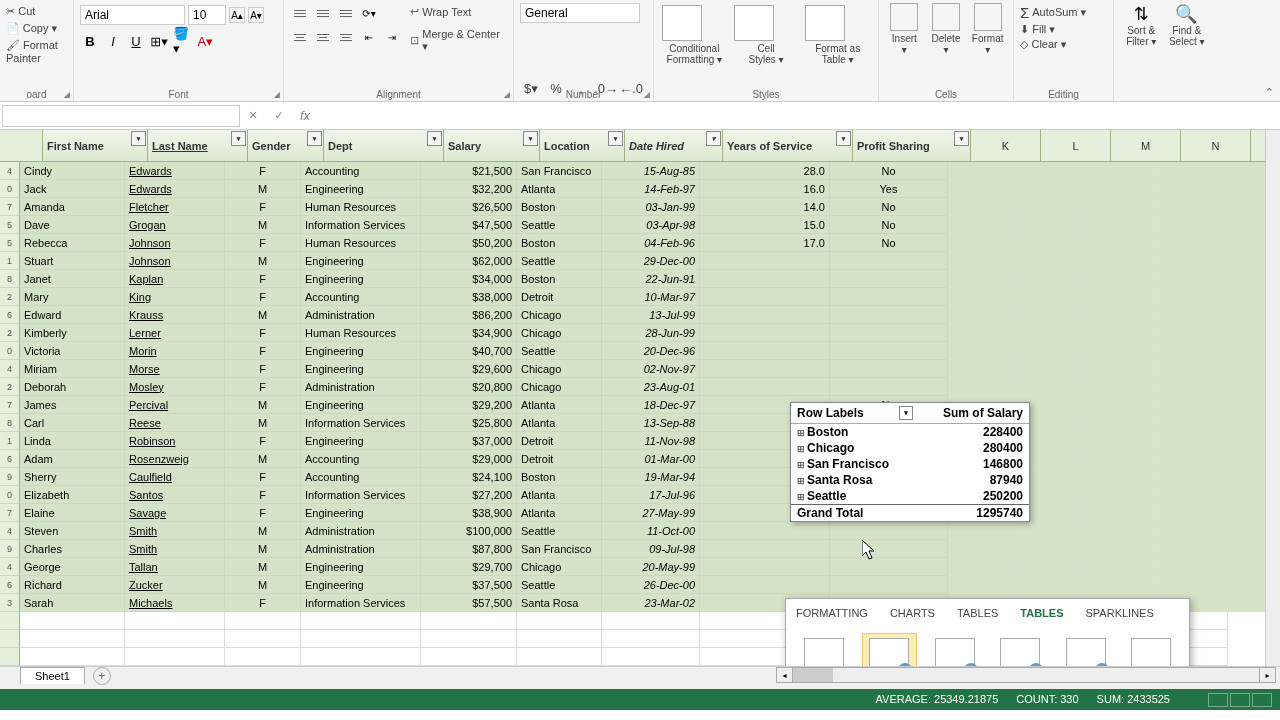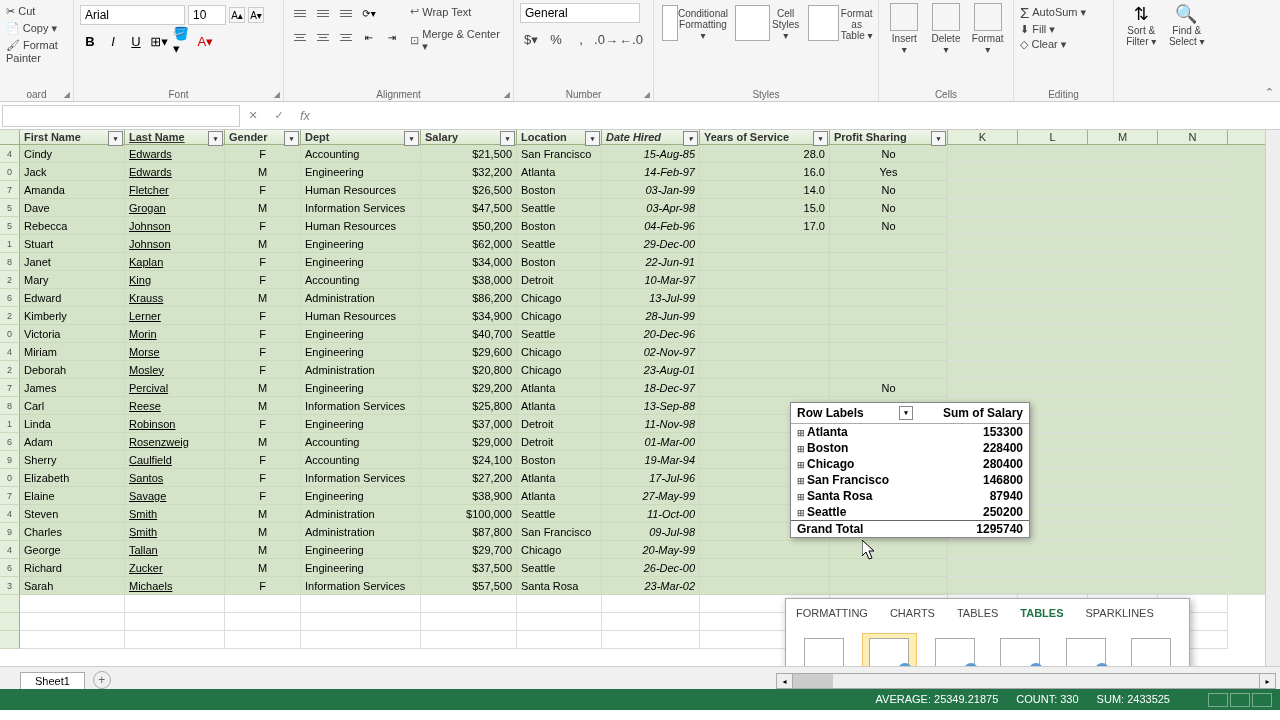--- a/index.html
+++ b/index.html
@@ -20,26 +20,26 @@
 .font-inc, .font-dec { width: 16px; height: 16px; border: 1px solid #ccc; display: inline-flex; align-items: center; justify-content: center; font-size: 10px; cursor: pointer; }
 .font-btn { width: 20px; height: 20px; border: 1px solid transparent; display: inline-flex; align-items: center; justify-content: center; font-size: 13px; cursor: pointer; }
 
 .align-group { width: 230px; }
 .align-btn { width: 20px; height: 20px; display: inline-flex; cursor: pointer; flex-direction: column; justify-content: center; align-items: center; gap: 2px; }
 .align-bar { width: 12px; height: 1px; background: #666; }
 .indent-btn { width: 20px; height: 20px; cursor: pointer; display: inline-flex; align-items: center; justify-content: center; font-size: 10px; }
 .wrap-btn, .merge-btn { display: flex; align-items: center; gap: 3px; font-size: 11px; color: #444; cursor: pointer; padding: 2px; }
 .check-icon { color: #666; }
 
-.number-group { width: 140px; }
+.number-group { width: 140px; justify-content: space-between; }
 .num-format { border: 1px solid #ccc; padding: 2px 4px; width: 120px; font-size: 12px; background: #fff; }
 .num-btn { width: 22px; height: 20px; display: inline-flex; align-items: center; justify-content: center; font-size: 13px; cursor: pointer; color: #444; }
 
 .styles-group { width: 225px; }
-.style-big { display: flex; flex-direction: row; align-items: center; width: 70px; cursor: pointer; padding: 2px; }
+.style-big { display: flex; flex-direction: column; width: 70px; cursor: pointer; padding: 2px; }
 .style-big-icon { width: 40px; height: 36px; border: 1px solid #aaa; background: #fff; margin-bottom: 2px; position: relative; }
 .style-big-label { font-size: 10px; text-align: center; color: #444; line-height: 1.1; }
 
 .cells-group { width: 135px; }
 .cell-big { display: flex; flex-direction: column; align-items: center; width: 40px; cursor: pointer; }
 .cell-big-icon { width: 28px; height: 28px; border: 1px solid #aaa; margin-bottom: 2px; }
 
 .editing-group { width: 100px; }
 .edit-row { display: flex; align-items: center; gap: 3px; font-size: 11px; color: #444; cursor: pointer; padding: 1px 0; }
 .sigma { font-size: 15px; }
@@ -49,21 +49,21 @@
 
 .ribbon-collapse { position: absolute; right: 6px; bottom: 2px; cursor: pointer; font-size: 11px; color: #666; }
 
 .formula-bar { height: 28px; border-bottom: 1px solid #ccc; display: flex; align-items: center; background: #fff; }
 .name-box { width: 238px; border: 1px solid #ccc; height: 22px; padding: 2px 6px; font-size: 12px; margin-left: 2px; }
 .fb-btn { width: 26px; height: 22px; display: inline-flex; align-items: center; justify-content: center; color: #888; cursor: pointer; }
 .fx { font-style: italic; font-size: 13px; }
 .formula-input { flex: 1; height: 22px; border: none; padding: 2px 6px; font-size: 12px; }
 
 .grid-wrap { position: relative; height: 536px; overflow: hidden; }
-.header-row { display: flex; background: #e4efdc; height: 15px; border-bottom: 1px solid #9cb283; }
+.header-row { display: flex; background: #e4efdc; height: 32px; border-bottom: 1px solid #9cb283; padding-left: 23px; }
 .row-hdr-cell { width: 20px; background: #e4efdc; border-right: 1px solid #9cb283; display: flex; align-items: center; justify-content: center; font-size: 10px; }
 .col-hdr { border-right: 1px solid #9cb283; display: flex; align-items: center; padding: 0 4px; font-weight: bold; font-size: 11px; color: #333; position: relative; background: linear-gradient(#f0f6eb,#dce9d0); }
 .filter-arrow { position: absolute; right: 1px; top: 1px; width: 15px; height: 15px; border: 1px solid #888; background: #f5f5f5; display: flex; align-items: center; justify-content: center; font-size: 7px; }
 .letter-hdr { text-align: center; justify-content: center; background: #e4efdc; font-weight: normal; }
 
 .data-row { display: flex; height: 18px; font-size: 11px; }
 .data-row.sel { background: #d5e3c8; }
 .row-num { width: 20px; background: #e4efdc; border-right: 1px solid #9cb283; border-bottom: 1px solid #cbd9bd; display: flex; align-items: center; justify-content: center; font-size: 9px; color: #555; }
 .cell { border-right: 1px solid #cbd9bd; border-bottom: 1px solid #cbd9bd; padding: 1px 4px; display: flex; align-items: center; overflow: hidden; white-space: nowrap; }
 .cell.r { justify-content: flex-end; }
@@ -95,21 +95,21 @@
 .quick-analysis { position: absolute; left: 785px; top: 468px; width: 405px; background: #fff; border: 1px solid #aaa; box-shadow: 2px 2px 8px rgba(0,0,0,0.3); z-index: 9; padding: 8px 10px; }
 .qa-tabs { display: flex; gap: 22px; font-size: 11px; color: #444; margin-bottom: 14px; }
 .qa-tab { cursor: pointer; }
 .qa-tab.active { color: #217346; font-weight: bold; }
 .qa-options { display: flex; gap: 10px; margin-bottom: 12px; }
 .qa-opt { display: flex; flex-direction: column; align-items: center; width: 58px; cursor: pointer; padding: 4px 2px; border: 1px solid transparent; }
 .qa-opt.hover { border-color: #f0c36d; background: #fdeeb3; }
 .qa-icon { width: 40px; height: 36px; border: 1px solid #aaa; background: #fff; margin-bottom: 4px; position: relative; }
 .qa-q { position: absolute; right: -4px; bottom: -4px; width: 14px; height: 14px; border-radius: 50%; background: #5b9bd5; color: #fff; font-size: 10px; display: flex; align-items: center; justify-content: center; }
 
-.sheet-tabs { height: 23px; border-top: 1px solid #ccc; display: flex; align-items: flex-end; background: #f0f0f0; }
+.sheet-tabs { height: 23px; border-top: 1px solid #ccc; display: flex; align-items: flex-start; background: #f0f0f0; }
 .sheet-tab { background: #fff; border: 1px solid #aaa; border-bottom: none; padding: 2px 14px; font-size: 11px; margin-left: 20px; cursor: pointer; }
 .add-sheet { width: 18px; height: 18px; border: 1px solid #aaa; border-radius: 50%; display: flex; align-items: center; justify-content: center; margin-left: 8px; cursor: pointer; font-size: 12px; color: #666; }
 .hscroll { margin-left: auto; width: 500px; height: 16px; border: 1px solid #aaa; background: #eee; display: flex; margin-right: 4px; }
 .hscroll-btn { width: 16px; display: flex; align-items: center; justify-content: center; border-right: 1px solid #aaa; cursor: pointer; font-size: 8px; }
 .hscroll-btn:last-child { border-left: 1px solid #aaa; border-right: none; }
 .hscroll-thumb { width: 40px; background: #ccc; }
 
 .status-bar { height: 21px; background: #227346; color: #fff; display: flex; align-items: center; font-size: 11px; padding: 0 8px; }
 .status-seg { margin-left: auto; display: flex; gap: 18px; }
 .view-btns { display: flex; gap: 2px; margin-left: 20px; }
@@ -801,24 +801,20 @@
   <div class="pivot-popup">
     <div class="pivot-hdr">
       <div class="pivot-hdr-row">
           <span>Row Labels</span>
           <span class="pivot-filter">▾</span>
         </div>
       <div class="pivot-hdr-sum">Sum of Salary</div>
     </div>
     <div id="pivot-body">
         <div class="pivot-row">
-          <div class="pivot-label"><span class="pivot-expand">⊞</span>Atlanta</div>
-          <div class="pivot-val">153300</div>
-        </div>
-        <div class="pivot-row">
           <div class="pivot-label"><span class="pivot-expand">⊞</span>Boston</div>
           <div class="pivot-val">228400</div>
         </div>
         <div class="pivot-row">
           <div class="pivot-label"><span class="pivot-expand">⊞</span>Chicago</div>
           <div class="pivot-val">280400</div>
         </div>
         <div class="pivot-row">
           <div class="pivot-label"><span class="pivot-expand">⊞</span>San Francisco</div>
           <div class="pivot-val">146800</div>

